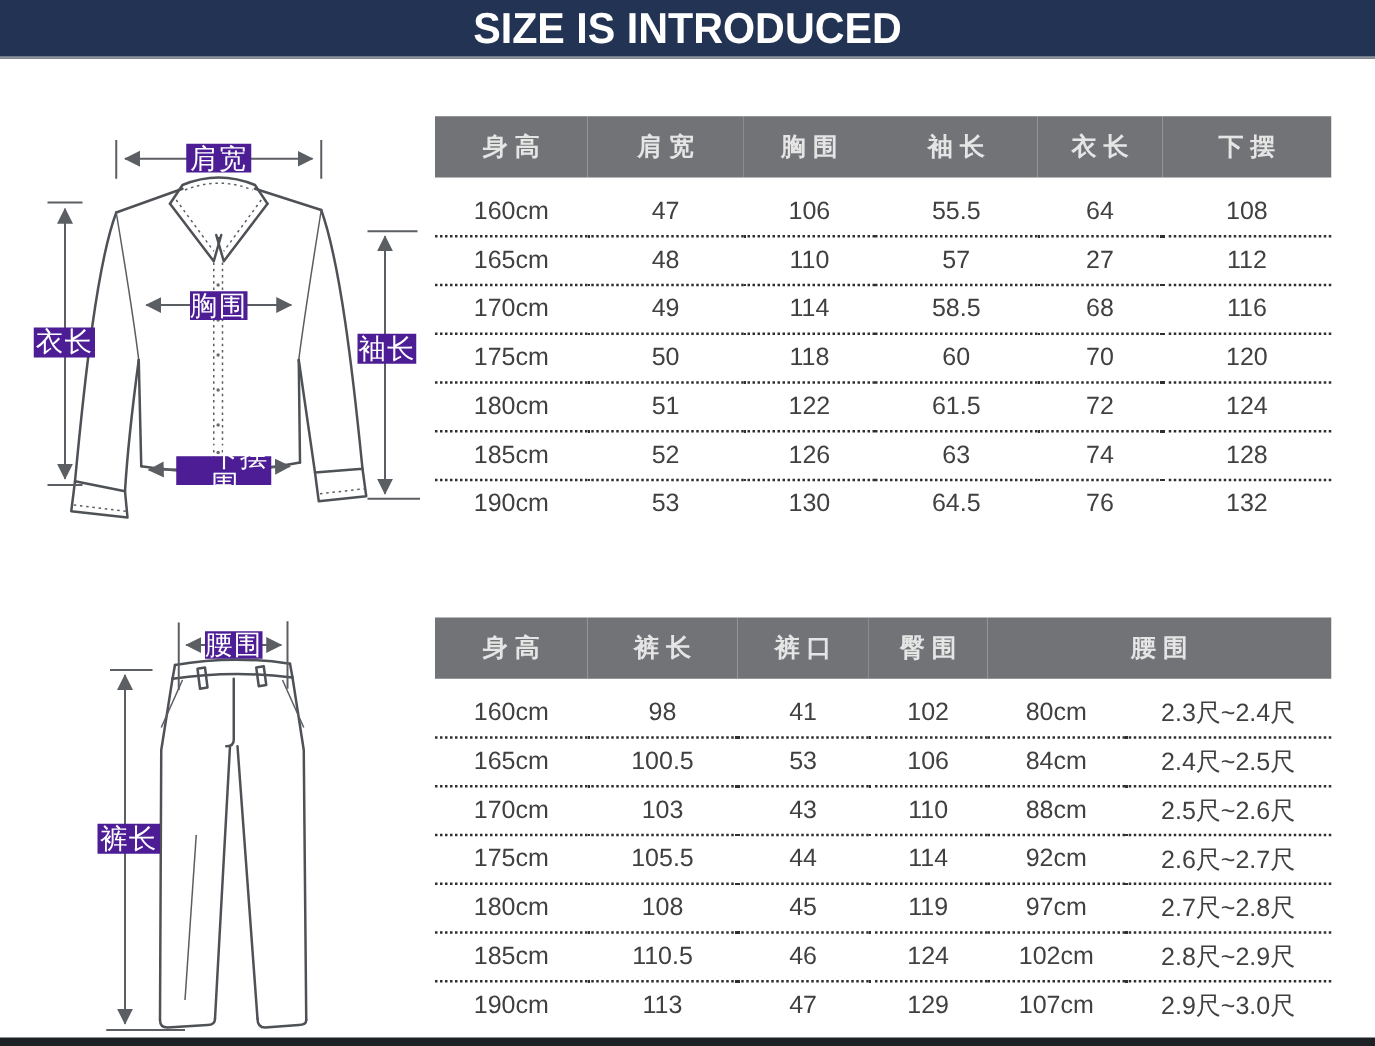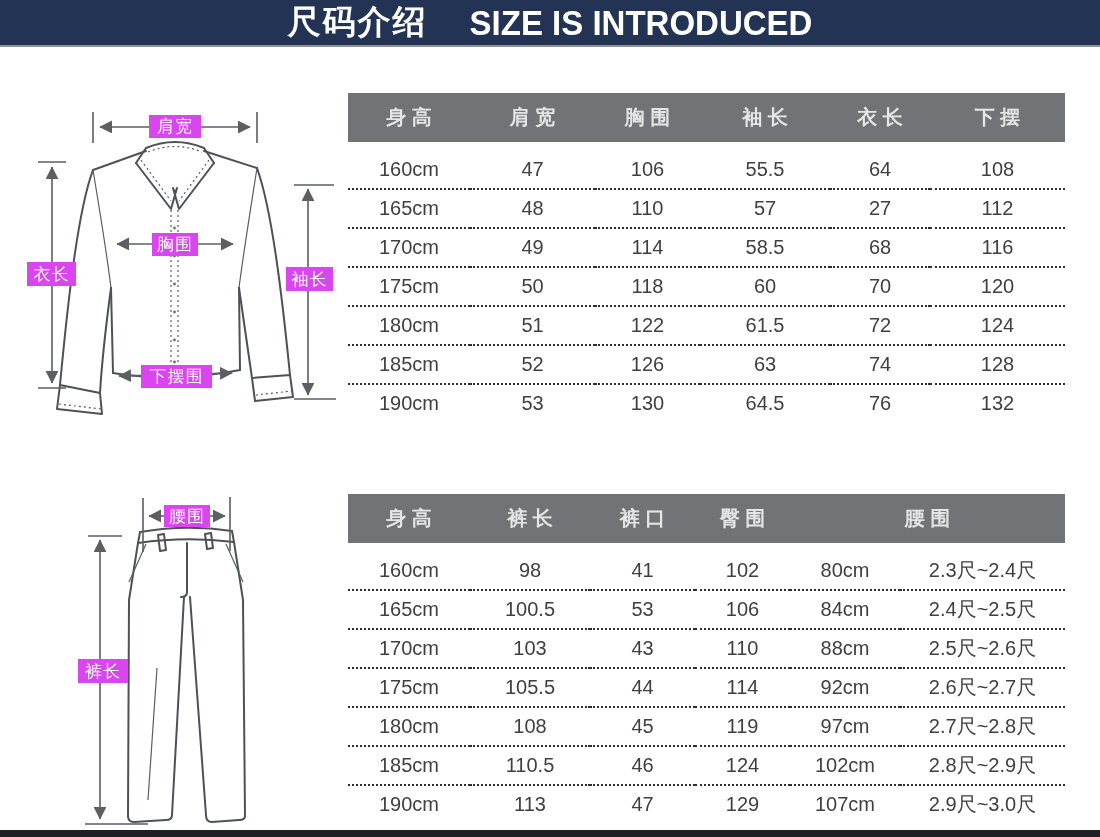--- a/index.html
+++ b/index.html
@@ -19,36 +19,35 @@
   .size-table tbody tr{border-bottom:2px dotted #2f2f2f;}
   .size-table tbody tr:last-child{border-bottom:none;}
   .size-table tbody td{height:35px;text-align:center;vertical-align:middle;}
   .t1{top:93px;}
   .t2{top:494px;}
   
   .diagram{position:absolute;}
   .shirt-wrap{left:0;top:60px;width:350px;height:365px;}
   .pants-wrap{left:30px;top:478px;width:330px;height:355px;}
   .diagram svg{position:absolute;left:0;top:0;}
-  .tag{position:absolute;background:#d946ef;color:#fff;font-size:17px;line-height:1;
+  .tag{position:absolute;background:#4c1d95;color:#fff;font-size:22px;line-height:1;
        display:flex;align-items:center;justify-content:center;letter-spacing:1px;}
   
   .bottom-strip{position:absolute;left:0;bottom:0;width:1100px;height:7px;background:#1d2025;}
   .art{stroke:#4e5155;stroke-width:2;fill:none;stroke-linejoin:round;stroke-linecap:round;}
   .thin{stroke:#5a5d61;stroke-width:1.2;fill:none;}
   .stitch{stroke:#5a5d61;stroke-width:1.2;fill:none;stroke-dasharray:2 3;}
   .meas{stroke:#5b5e62;stroke-width:1.6;fill:none;}
 </style>
 </head>
 <body>
 
 <div class="page">
 
   <header class="banner">
-    <span class="zh">尺码介绍</span>
     <span class="en">SIZE IS INTRODUCED</span>
   </header>
 
   <div class="diagram shirt-wrap">
     <svg width="350" height="365" viewBox="0 0 350 365">
       <defs>
         <marker id="ah1" markerWidth="9" markerHeight="9" refX="7.5" refY="4" orient="auto-start-reverse">
           <path d="M0,0 L8,4 L0,8 z" fill="#5b5e62"></path>
         </marker>
       </defs>
@@ -108,21 +107,21 @@
         <path class="meas" d="M308,129 L308,335" marker-start="url(#ah1)" marker-end="url(#ah1)"></path>
       </g>
       <g>
         <path class="meas" d="M119,316 L232,313" marker-start="url(#ah1)" marker-end="url(#ah1)"></path>
       </g>
     </svg>
     <div class="tag" style="left:149px;top:55px;width:52px;height:23px;">肩宽</div>
     <div class="tag" style="left:152px;top:173px;width:46px;height:23px;">胸围</div>
     <div class="tag" style="left:27px;top:202px;width:49px;height:24px;">衣长</div>
     <div class="tag" style="left:286px;top:207px;width:47px;height:24px;">袖长</div>
-    <div class="tag" style="left:141px;top:305px;width:71px;height:23px;">下摆围</div>
+    <div class="tag" style="left:141px;top:305px;width:48px;height:23px;padding-left:28px;">下摆围</div>
   </div>
 
   <div class="diagram pants-wrap">
     <svg width="330" height="355" viewBox="0 0 330 355">
       <defs>
         <marker id="ah2" markerWidth="9" markerHeight="9" refX="7.5" refY="4" orient="auto-start-reverse">
           <path d="M0,0 L8,4 L0,8 z" fill="#5b5e62"></path>
         </marker>
       </defs>
       <g>

